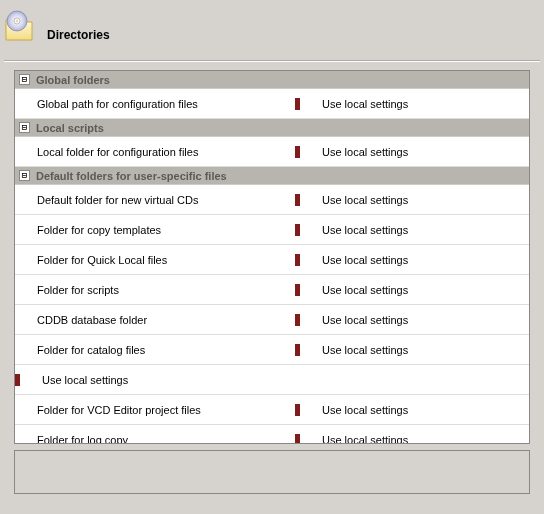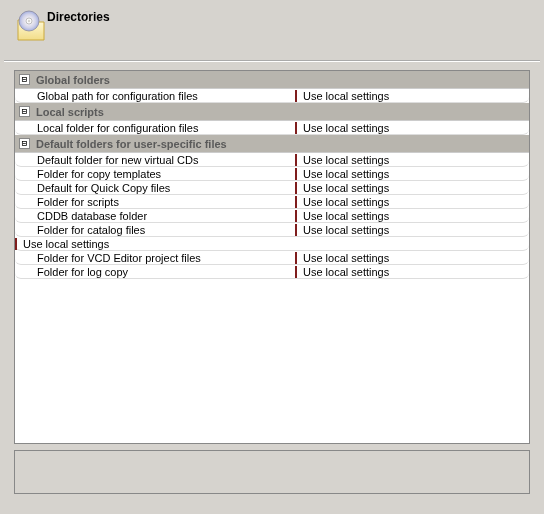--- a/index.html
+++ b/index.html
@@ -6,22 +6,23 @@
   body {
     font-family: Tahoma, Arial, sans-serif;
     font-size: 11px;
     background: #d6d3ce;
     width: 544px;
     height: 514px;
     overflow: hidden;
   }
   .header {
     display: flex;
-    align-items: flex-start;
-    padding: 10px 15px 18px 15px;
+    align-items: flex-end;
+    padding: 10px 15px 18px 3px;
+    gap: 12px;
   }
   .header .title {
     font-weight: bold;
     font-size: 12px;
     color: #000;
   }
   .cd-icon {
     width: 32px;
     height: 32px;
   }
@@ -65,34 +66,33 @@
     justify-content: center;
     margin-right: 6px;
     font-size: 9px;
     line-height: 9px;
     color: #000;
     cursor: pointer;
     font-family: monospace;
   }
   .row {
     display: flex;
-    height: 14px;
+    height: 30px;
     align-items: center;
     border-bottom: 1px solid #ddd;
-    border-radius: 6px;
   }
   .row .label-col {
     width: 280px;
     padding-left: 22px;
     color: #000;
   }
   .row .value-col {
     flex: 1;
-    border-left: 2px solid #7f1d1d;
-    padding-left: 6px;
+    border-left: 5px solid #7f1d1d;
+    padding-left: 22px;
     color: #000;
   }
   .desc-panel {
     margin: 6px 14px 0 14px;
     border: 1px solid #888;
     background: #d6d3ce;
     height: 44px;
   }
 </style>
 </head>
@@ -148,21 +148,21 @@
       </div>
       <div class="row">
         <div class="label-col">Default folder for new virtual CDs</div>
         <div class="value-col">Use local settings</div>
       </div>
       <div class="row">
         <div class="label-col">Folder for copy templates</div>
         <div class="value-col">Use local settings</div>
       </div>
       <div class="row">
-        <div class="label-col">Default for Quick Copy files</div>
+        <div class="label-col">Folder for Quick Local files</div>
         <div class="value-col">Use local settings</div>
       </div>
       <div class="row">
         <div class="label-col">Folder for scripts</div>
         <div class="value-col">Use local settings</div>
       </div>
       <div class="row">
         <div class="label-col">CDDB database folder</div>
         <div class="value-col">Use local settings</div>
       </div>

